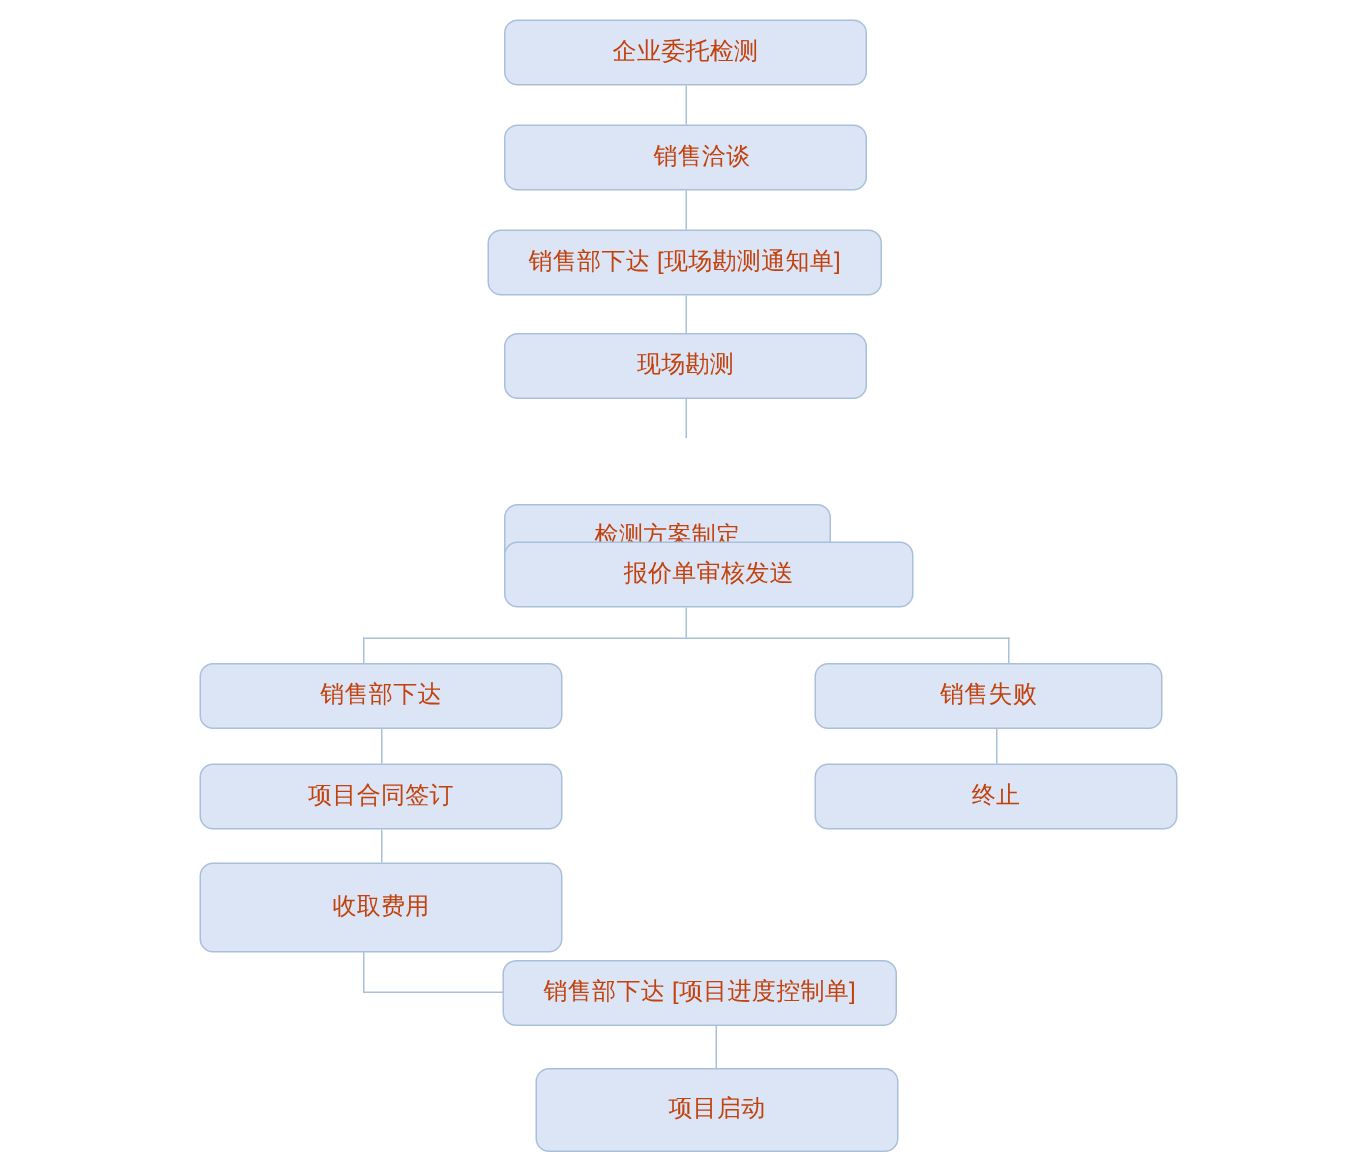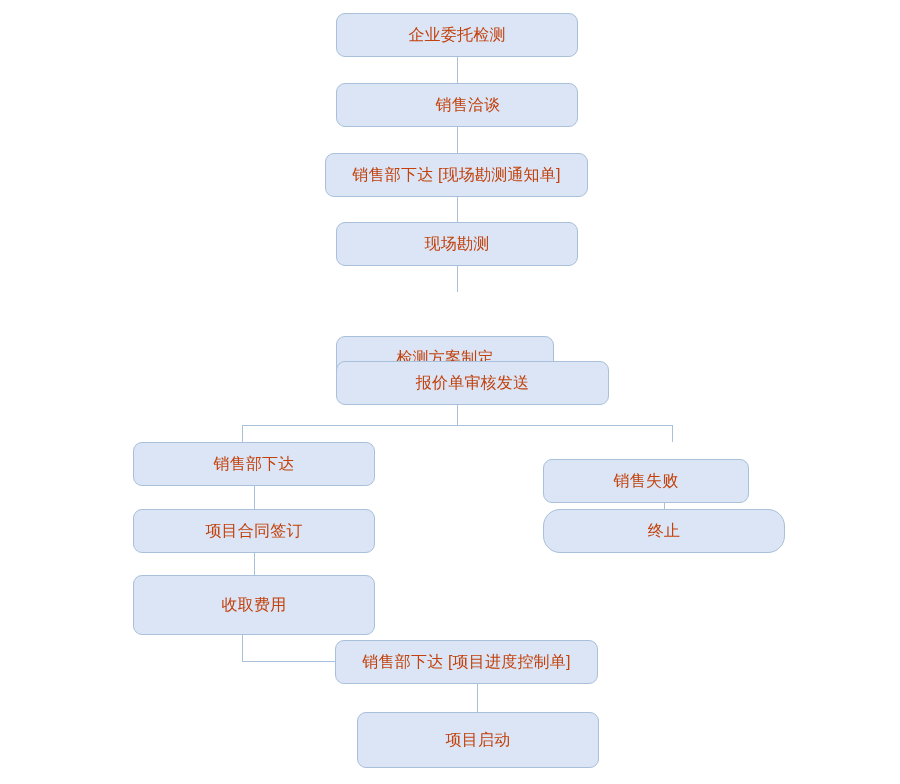--- a/index.html
+++ b/index.html
@@ -102,29 +102,29 @@
   </div>
 
   <div class="node" style="left:336px; top:361px; width:273px; height:44px;">
     <span class="node-label">报价单审核发送</span>
   </div>
 
   <div class="node" style="left:133px; top:442px; width:242px; height:44px;">
     <span class="node-label">销售部下达</span>
   </div>
 
-  <div class="node" style="left:543px; top:442px; width:206px; height:44px;margin-top:17px;">
+  <div class="node" style="left:543px; top:442px; width:232px; height:44px;">
     <span class="node-label">销售失败</span>
   </div>
 
   <div class="node" style="left:133px; top:509px; width:242px; height:44px;align-items:center;">
     <span class="node-label">项目合同签订</span>
   </div>
 
-  <div class="node" style="left:543px; top:509px; width:242px; height:44px;border-radius:17px;">
+  <div class="node" style="left:543px; top:509px; width:242px; height:44px;">
     <span class="node-label">终止</span>
   </div>
 
   <div class="node" style="left:133px; top:575px; width:242px; height:60px;">
     <span class="node-label">收取费用</span>
   </div>
 
   <div class="node" style="left:335px; top:640px; width:263px; height:44px;">
     <span class="node-label">销售部下达 [项目进度控制单]</span>
   </div>

